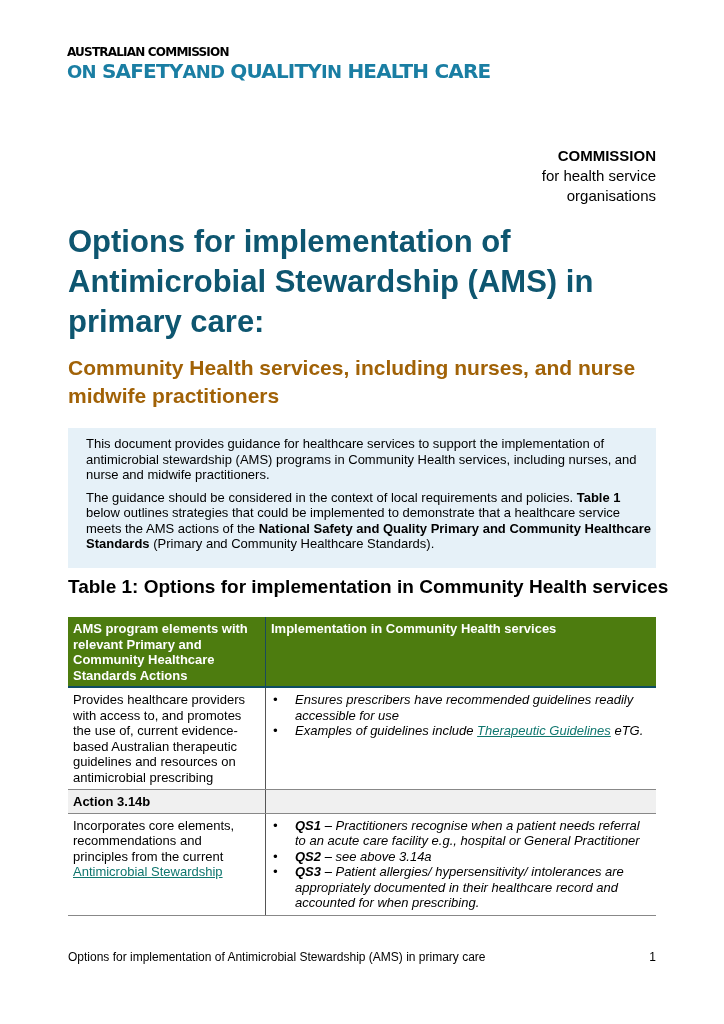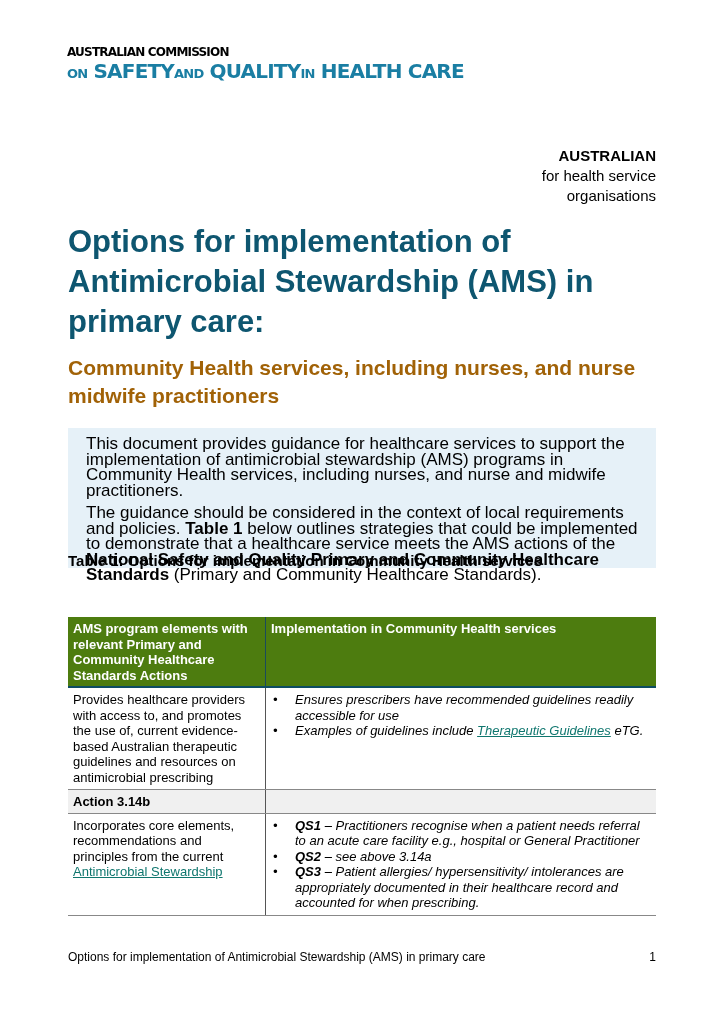--- a/index.html
+++ b/index.html
@@ -1,27 +1,27 @@
 <!DOCTYPE html>
 <html><head>
 <meta charset="utf-8">
 <style>
   html, body { margin: 0; padding: 0; background: #ffffff; }
   body { width: 724px; height: 1024px; position: relative; overflow: hidden; font-family: "Liberation Sans", sans-serif; color: #000; }
   .logo { position: absolute; left: 67px; top: 46px; line-height: 1; }
   .logo-l1 { font-family: "DejaVu Sans", sans-serif; font-size: 12px; font-weight: bold; color: #000000; letter-spacing: -0.8px; }
   .logo-l2 { font-family: "DejaVu Sans", sans-serif; font-size: 20px; font-weight: bold; color: #1a7ea3; letter-spacing: -0.8px; margin-top: 3px; }
-  .logo-l2 .sm { font-size: 13px; }
+  .logo-l2 .sm { font-size: 18px; }
   .info { position: absolute; right: 68px; top: 146px; text-align: right; font-size: 15px; line-height: 20px; }
   .info .b { font-weight: bold; }
   .title { position: absolute; left: 68px; top: 222px; width: 600px; font-size: 31px; line-height: 40px; font-weight: bold; color: #0e5670; margin: 0; }
   .subtitle { position: absolute; left: 68px; top: 354px; width: 600px; font-size: 21px; line-height: 28px; font-weight: bold; color: #a16207; margin: 0; }
-  .intro { position: absolute; left: 68px; top: 428px; width: 588px; height: 140px; background: #e6f1f8; box-sizing: border-box; padding: 8px 18px 0 18px; font-size: 17px; line-height: 15.5px; }
+  .intro { position: absolute; left: 68px; top: 428px; width: 588px; height: 140px; background: #e6f1f8; box-sizing: border-box; padding: 8px 2px 0 18px; font-size: 13px; line-height: 15.5px; }
   .intro p { margin: 0 0 7px 0; }
-  .caption { position: absolute; left: 68px; top: 552px; font-size: 15px; font-weight: bold; }
+  .caption { position: absolute; left: 68px; top: 576px; font-size: 19px; font-weight: bold; }
   table { position: absolute; left: 68px; top: 617px; width: 588px; border-collapse: collapse; font-size: 13px; line-height: 15.5px; }
   th { background: #4d7c0f; color: #fff; text-align: left; vertical-align: top; font-weight: bold; padding: 4px 6px 3px 5px; border-right: 1px solid #1a4a5c; }
   th:last-child { border-right: none; }
   th.c1 { width: 186px; }
   td { vertical-align: top; padding: 4px 6px 4px 5px; border-left: 1px solid #555; border-bottom: 1px solid #888; }
   td:first-child { border-left: none; }
   tr.action td { background: #f0f0f0; font-weight: bold; padding: 4px 5px 3px 5px; }
   tr.hdr th { border-bottom: 2px solid #0e4d63; }
   ul { margin: 0; padding-left: 20px; list-style: none; font-style: italic; }
   ul li { position: relative; padding-left: 4px; }
@@ -36,21 +36,21 @@
   <div class="logo-l1">AUSTRALIAN COMMISSION</div>
   <div class="logo-l2">
     <span class="sm">ON</span>
     <span>SAFETY</span><span class="sm">AND</span>
     <span>QUALITY</span><span class="sm">IN</span>
     <span>HEALTH CARE</span>
   </div>
 </div>
 
 <div class="info">
-  <div class="b">AUSTRALIAN</div>
+  <div class="b">COMMISSION</div>
   <div>for health service</div>
   <div>organisations</div>
 </div>
 
 <h1 class="title">Options for implementation of Antimicrobial Stewardship (AMS) in primary care:</h1>
 <h2 class="subtitle">Community Health services, including nurses, and nurse midwife practitioners</h2>
 
 <div class="intro">
   <p>This document provides guidance for healthcare services to support the implementation of antimicrobial stewardship (AMS) programs in Community Health services, including nurses, and nurse and midwife practitioners.</p>
   <p><span>The guidance should be considered in the context of local requirements and policies. </span><b>Table 1</b><span> below outlines strategies that could be implemented to demonstrate that a healthcare service meets the AMS actions of the </span><b>National Safety and Quality Primary and Community Healthcare Standards</b><span> (Primary and Community Healthcare Standards).</span></p>

